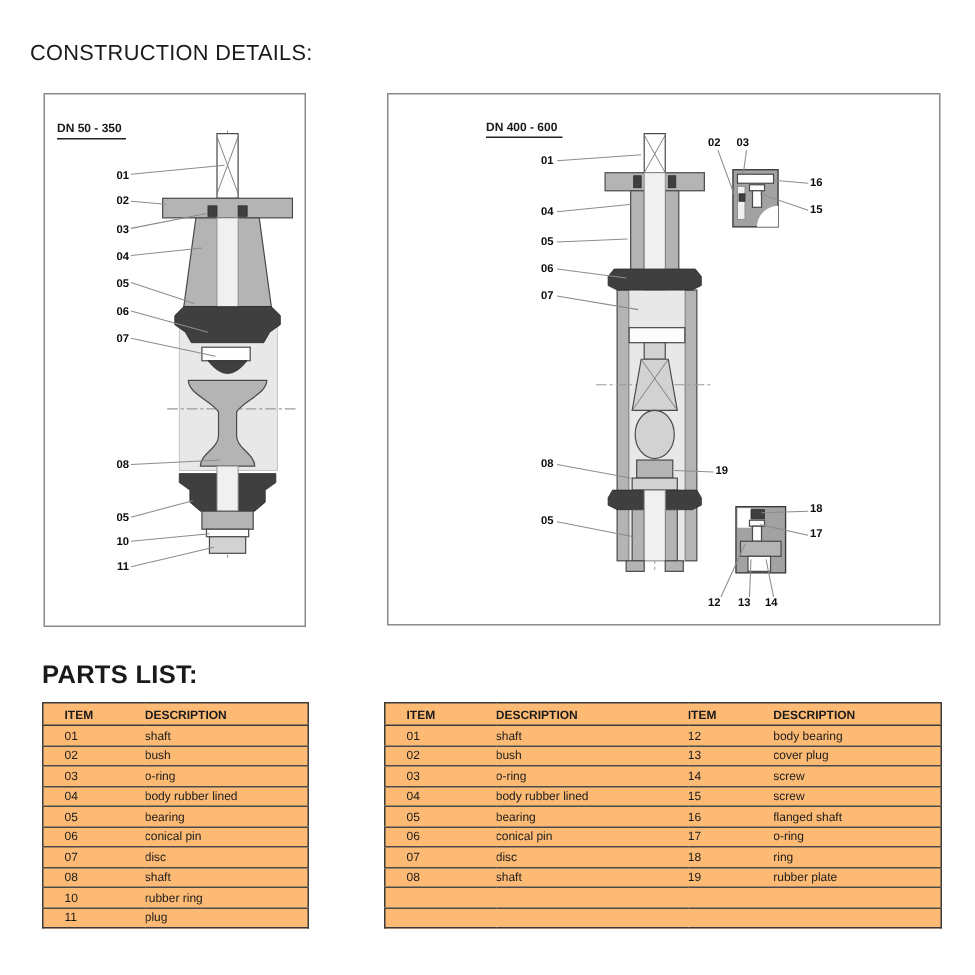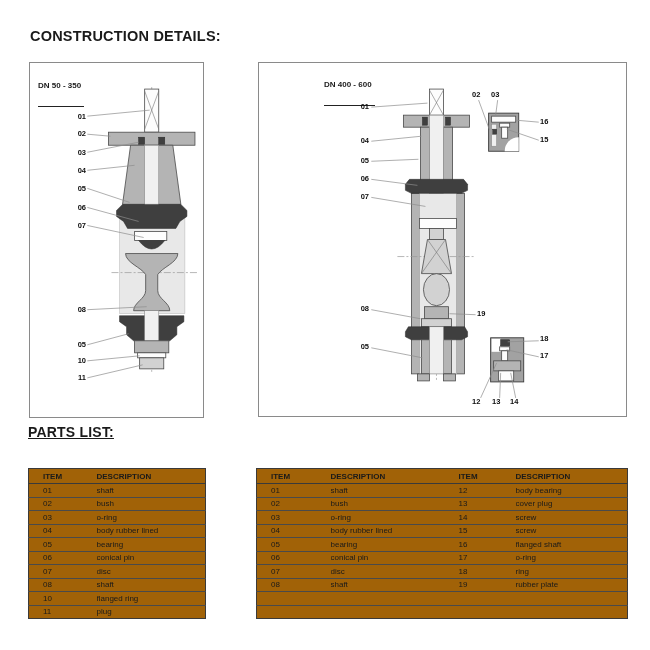--- a/index.html
+++ b/index.html
@@ -1,41 +1,41 @@
 <!DOCTYPE html>
 <html><head>
 <meta charset="utf-8">
 <style>
   html,body{margin:0;padding:0;}
   body{
     width:650px;height:650px;background:#ffffff;position:relative;overflow:hidden;
     font-family:"Liberation Sans", sans-serif;color:#1a1a1a;
   }
-  .h1{position:absolute;left:30px;top:28px;font-size:14.5px;font-weight:bold;letter-spacing:.2px;}
-  .h2{position:absolute;left:28px;top:424px;font-size:14px;font-weight:bold;letter-spacing:.2px;text-decoration:underline;}
+  .h1{position:absolute;left:20px;top:28px;font-size:14.5px;font-weight:normal;letter-spacing:.2px;}
+  .h2{position:absolute;left:28px;top:440px;font-size:17px;font-weight:bold;letter-spacing:.2px;}
   .box{position:absolute;border:1.5px solid #8a8a8a;background:#fff;box-sizing:border-box;}
   #box-left{left:29px;top:62px;width:175px;height:356px;}
   #box-right{left:258px;top:62px;width:369px;height:355px;}
-  .caption{position:absolute;font-size:8px;font-weight:bold;border-bottom:1px solid #222;padding:0 3px 16px 0;white-space:nowrap;}
+  .caption{position:absolute;font-size:8px;font-weight:bold;border-bottom:1px solid #222;padding:0 3px 2px 0;white-space:nowrap;}
   .draw{position:absolute;left:0;top:0;width:100%;height:100%;}
   .plabel{position:absolute;font-size:7.5px;font-weight:bold;line-height:8px;width:14px;text-align:right;color:#0d0d0d;}
   .plabel-l{position:absolute;font-size:7.5px;font-weight:bold;line-height:8px;color:#0d0d0d;}
   
   .gr{fill:#b4b4b4;stroke:#4a4a4a;stroke-width:.8;}
   .gr2{fill:#d2d2d2;stroke:#4a4a4a;stroke-width:.8;}
   .dk{fill:#3f3f3f;stroke:#2a2a2a;stroke-width:.5;}
   .wh{fill:#fdfdfd;stroke:#4a4a4a;stroke-width:.8;}
   .wh2{fill:#f0f0f0;stroke:#8a8a8a;stroke-width:.6;}
   .bore{fill:#e8e8e8;stroke:#b5b5b5;stroke-width:.5;}
   .det{fill:#a2a2a2;stroke:#3a3a3a;stroke-width:.9;}
   .cl{stroke:#9a9a9a;stroke-width:.7;stroke-dasharray:7 2 2 2;fill:none;}
   .thin{stroke:#777;stroke-width:.6;fill:none;}
   .leader{stroke:#8c8c8c;stroke-width:.7;fill:none;}
   
-  table{position:absolute;border-collapse:collapse;table-layout:fixed;background:#a16207;border:1.5px solid #3a3a3a;}
+  table{position:absolute;border-collapse:collapse;table-layout:fixed;background:#fdba74;border:1.5px solid #3a3a3a;}
   #table-left{left:28px;top:468px;width:177px;}
   #table-right{left:256px;top:468px;width:371px;}
   th,td{font-size:8px;overflow:hidden;white-space:nowrap;vertical-align:middle;text-align:left;padding:0;}
   th{font-weight:bold;border-bottom:1px solid #3a3a3a;}
   td{border-bottom:1px solid #4a4a4a;font-weight:normal;}
   tr.last td{border-bottom:none;}
   thead tr{height:15px;}
   tbody tr{height:13.5px;}
   .pad1{padding-left:14px;}
 </style>
@@ -231,21 +231,21 @@
     <tr>
         <td class="pad1">07</td>
         <td>disc</td>
       </tr>
     <tr>
         <td class="pad1">08</td>
         <td>shaft</td>
       </tr>
     <tr>
         <td class="pad1">10</td>
-        <td>flanged ring</td>
+        <td>rubber ring</td>
       </tr>
     <tr class="last">
         <td class="pad1">11</td>
         <td>plug</td>
       </tr>
   </tbody>
 </table>
 
 <table id="table-right">
   <colgroup>

